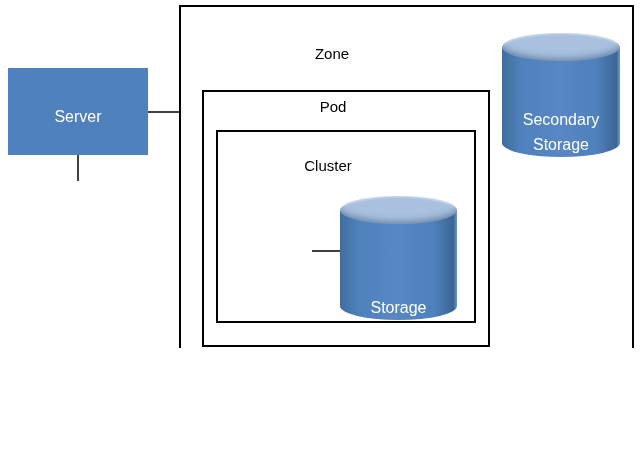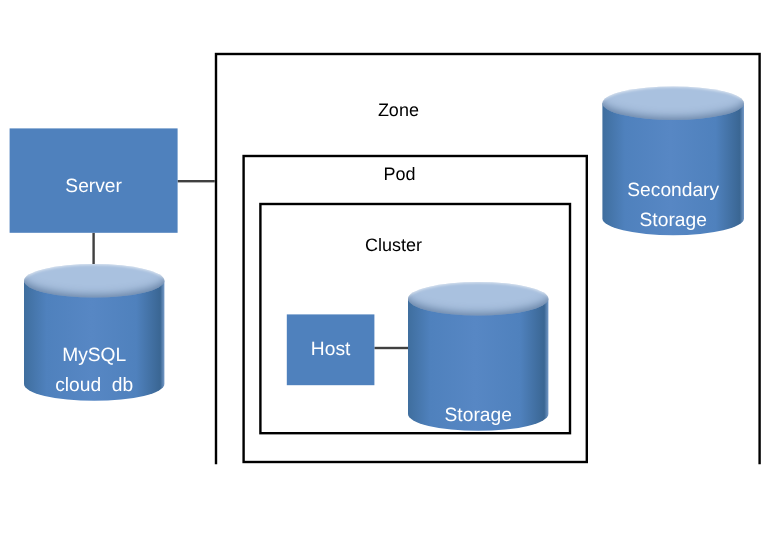--- a/index.html
+++ b/index.html
@@ -7,21 +7,20 @@
     padding: 0;
     background: var(--background, #ffffff);
     font-family: "Liberation Sans", sans-serif;
   }
   .canvas {
     position: relative;
     width: 642px;
     height: 348px;
     background: var(--background, #ffffff);
     overflow: hidden;
-    margin-top: 39px;
   }
 
   
   .rect {
     position: absolute;
     box-sizing: border-box;
     border: 2px solid var(--outline-black, #000000);
     background: transparent;
   }
   .zone    { left: 179px; top: 5px;   width: 455px; height: 367px; }
@@ -135,32 +134,21 @@
   <div class="ctr-label cluster-label">Cluster</div>
 
   <div class="conn" style="left:148px; top:111px; width:31px; height:2px;"></div>
   <div class="conn" style="left:77px; top:155px; width:2px; height:26px;"></div>
   <div class="conn" style="left:312px; top:250px; width:28px; height:2px;"></div>
 
   <div class="node ms">
     <span class="nline">Server</span>
   </div>
 
-  <div class="cylinder mysql">
-    <div class="cyl-body"></div>
-    <div class="cyl-top"></div>
-    <div class="cyl-label">
-      <span class="nline">MySQL</span>
-      <span class="nline">cloud  db</span>
-    </div>
-  </div>
 
-  <div class="node host">
-    <span class="nline">Host</span>
-  </div>
 
   <div class="cylinder primary">
     <div class="cyl-body"></div>
     <div class="cyl-top"></div>
     <div class="cyl-label">
       <span class="nline">Storage</span>
     </div>
   </div>
 
   <div class="cylinder secondary">

